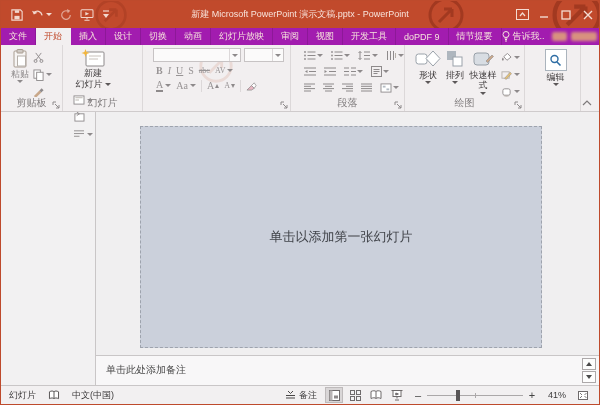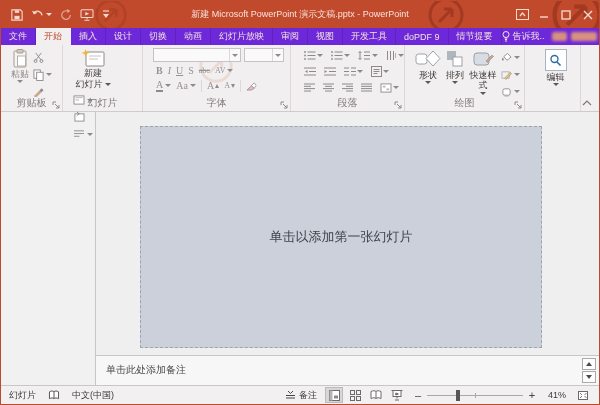--- a/index.html
+++ b/index.html
@@ -15,21 +15,21 @@
   .qat-btn svg { display:block; }
   .title-text { position:absolute; left:0; right:0; text-align:center; color:#F8E3DB; font-size:9px; z-index:1; }
   .win-controls { margin-left:auto; display:flex; align-items:center; z-index:2; }
   .win-btn { width:22px; height:27px; display:flex; align-items:center; justify-content:center; color:#F4DCD2; }
   .wm { position:absolute; pointer-events:none; }
   .wm circle, .wm path { fill:none; stroke:rgba(95,22,8,0.32); stroke-width:3; }
   .wm.faint circle, .wm.faint path { stroke:rgba(95,22,8,0.14); }
   .wm-ribbon circle, .wm-ribbon path { fill:none; stroke:rgba(190,90,60,0.14); stroke-width:3; }
 
   
-  .tabrow { height:17px; background:#6d28d9; display:flex; align-items:stretch; flex:none; }
+  .tabrow { height:17px; background:#a21caf; display:flex; align-items:stretch; flex:none; }
   .tab { padding:0 8px; display:flex; align-items:center; color:#F6E3DC; border-right:1px solid rgba(0,0,0,0.13); cursor:default; white-space:nowrap; }
   .tab:first-child { border-left:none; }
   .tab.selected { background:#F2EFF0; color:#C14A2C; border-right-color:transparent; }
   .tab-right { margin-left:auto; display:flex; align-items:center; gap:7px; padding-right:8px; color:#F6E3DC; }
   .tellme { display:flex; align-items:center; gap:3px; white-space:nowrap; }
   .blurname { display:flex; gap:4px; align-items:center; }
   .blur-block { height:9px; border-radius:2px; background:#D8917F; filter:blur(1.5px); }
 
   
   .ribbon { height:67px; background:#F2EFF0; border-bottom:1px solid #CFCBCC; display:flex; position:relative; flex:none; }
@@ -326,21 +326,20 @@
             </svg>
           </span>
         <span class="vdiv"></span>
         <span class="pp-ic">
           <svg width="11" height="10" viewBox="0 0 12 11">
               <path d="M1 10 L6 5 L9 8 L6 10 Z" fill="#E8B7C2" stroke="#8E8A8B" stroke-width="0.8"></path>
               <path d="M6 5 L9 2 L11 5 L9 8 Z" fill="#fff" stroke="#8E8A8B" stroke-width="0.8"></path>
             </svg>
         </span>
       </div>
-      <div class="rg-label">字体</div>
       <span class="launcher">
         <svg width="8" height="8" viewBox="0 0 8 8">
             <path d="M1 1h3 M1 1v3" stroke="#8E8A8B"></path>
             <path d="M3 3l4 4 M7 4v3h-3" fill="none" stroke="#8E8A8B"></path>
           </svg>
       </span>
     </div>
 
     <div class="rgroup" style="width:114px; flex-direction:column;">
       <div class="frow" style="gap:4px; padding-left:3px; height:15px;">

